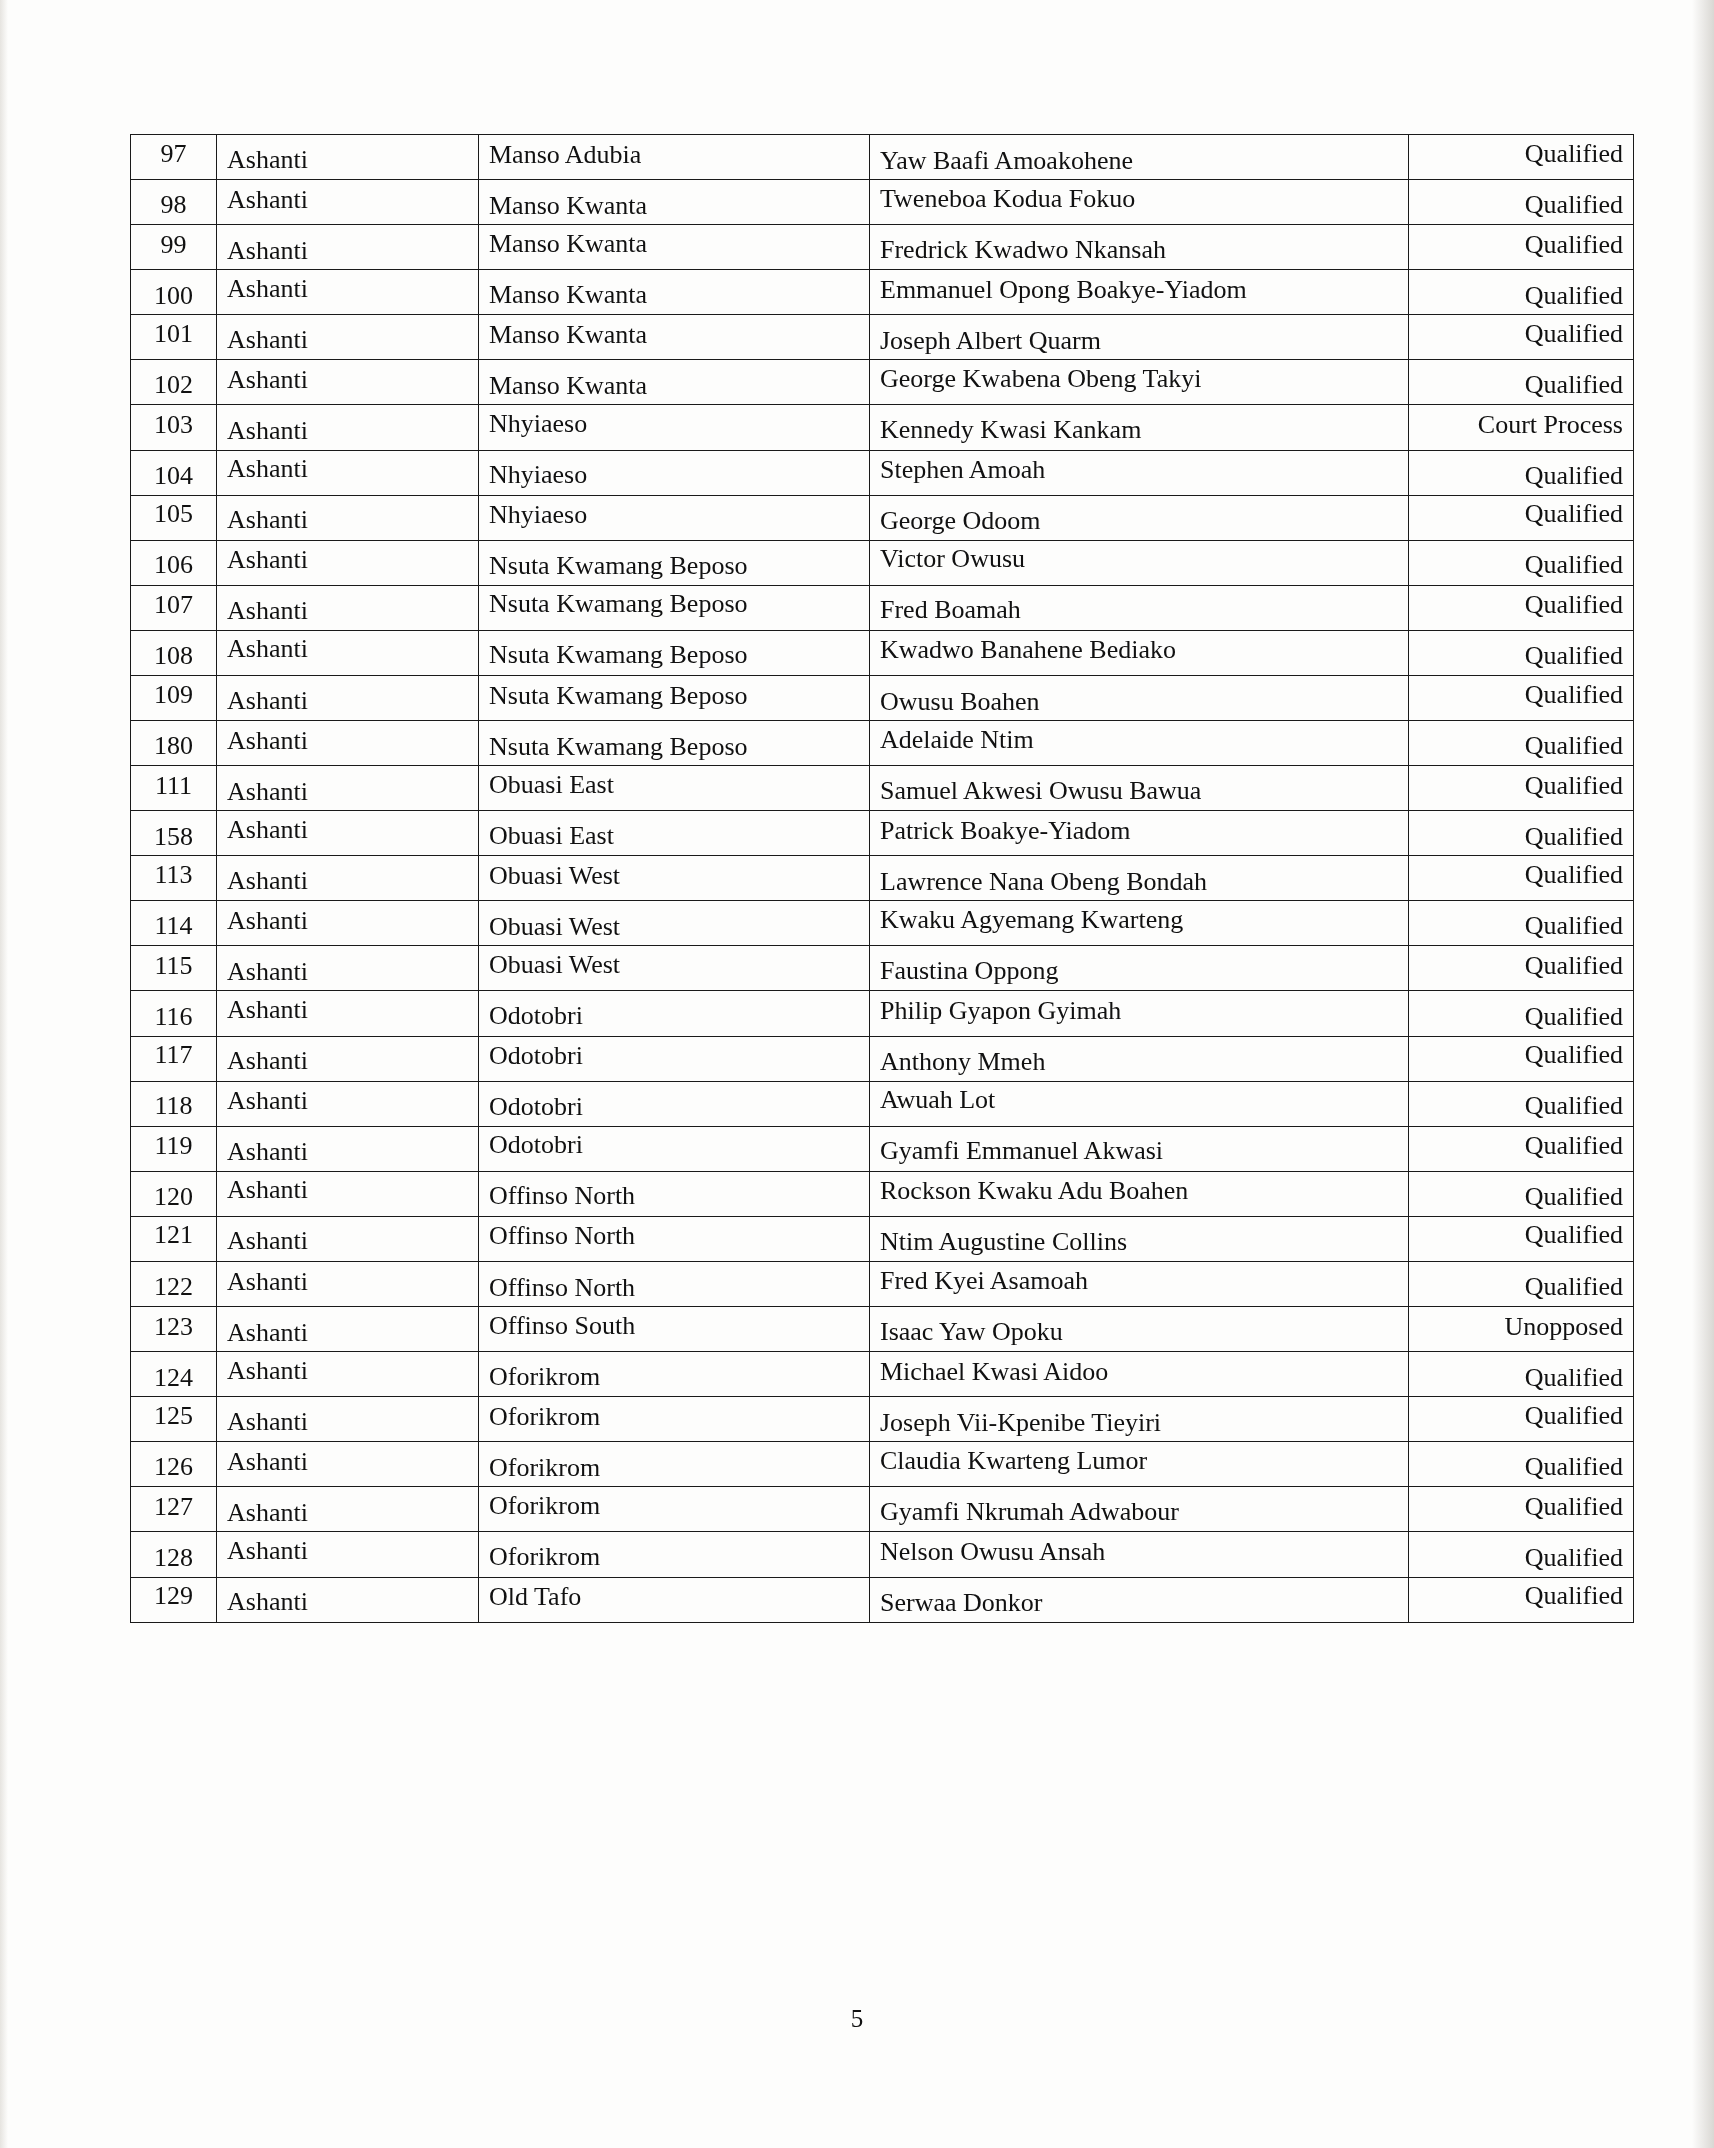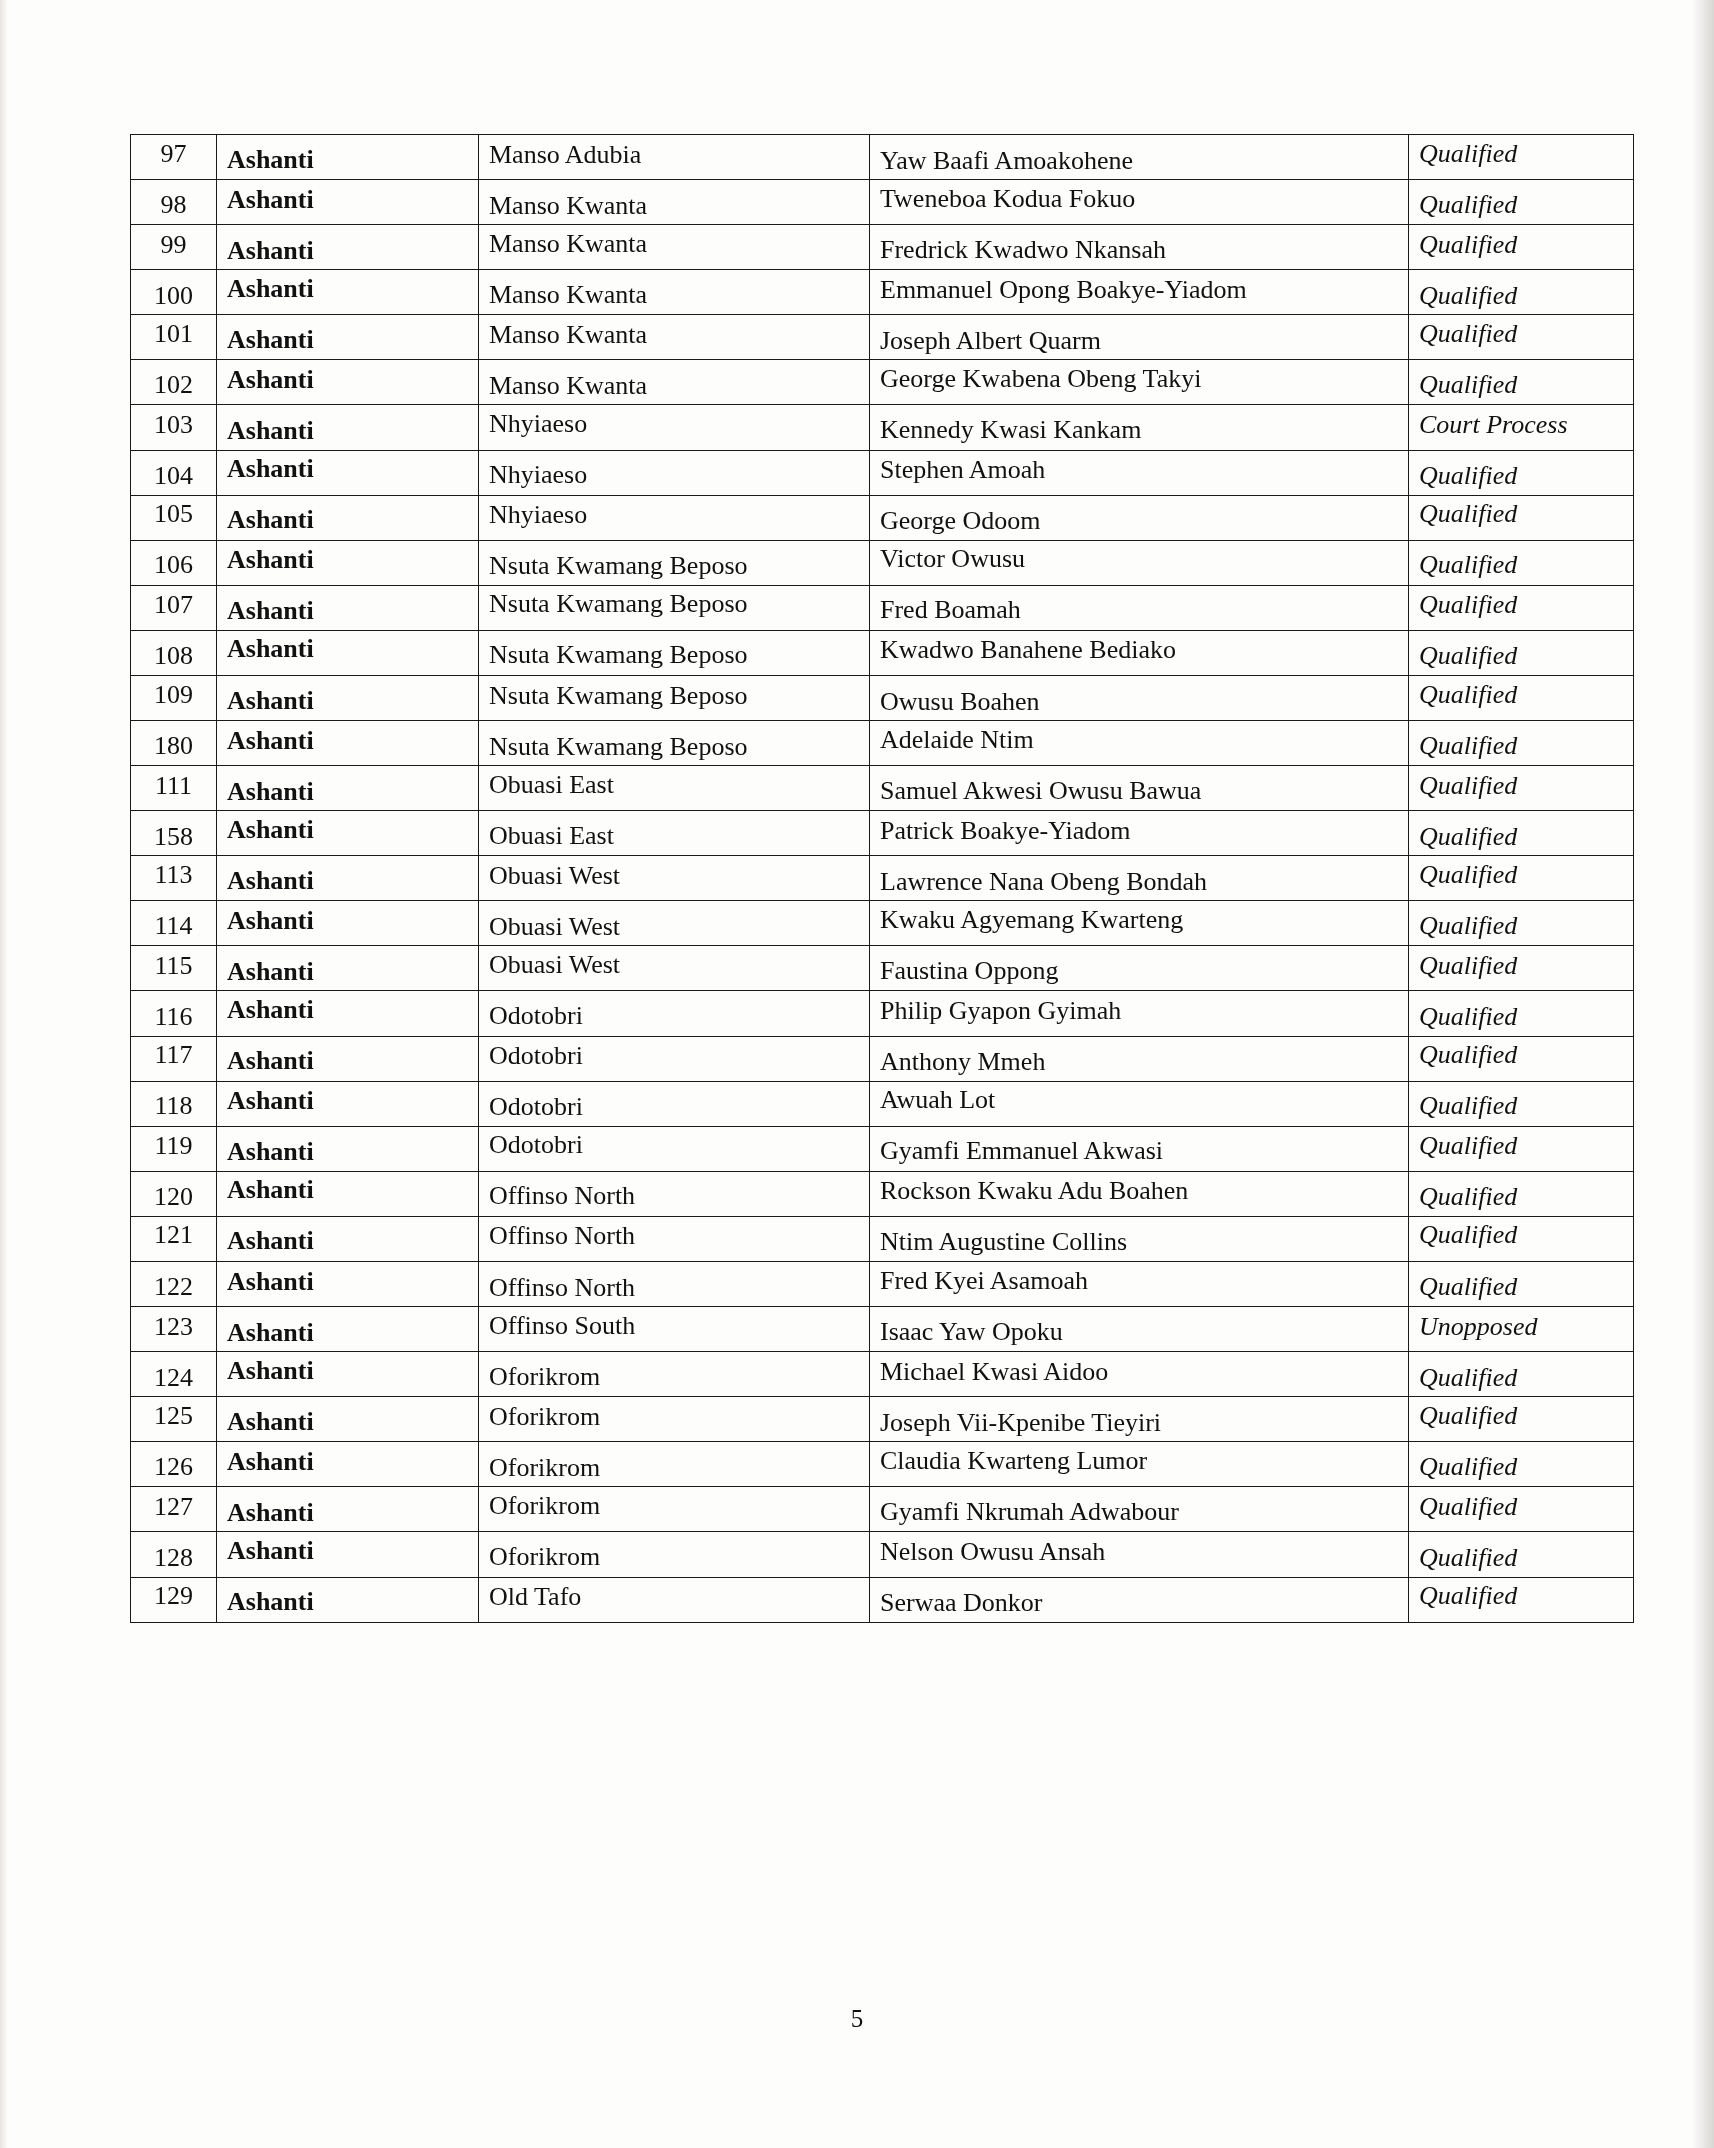--- a/index.html
+++ b/index.html
@@ -59,28 +59,27 @@
   col.c-const  { width: 391px; }
   col.c-name   { width: 539px; }
   col.c-status { width: 225px; }
 
   td.num {
     text-align: center;
     font-size: 25px;
     padding-left: 3.4px;
     padding-right: 3.4px;
   }
-  td.region { padding-left: 18.5px; font-weight: bold; }
+  td.region { padding-left: 18.5px; }
   td.const  { padding-left: 13.4px; }
   td.name   { padding-left: 15px; }
   td.status {
-    text-align: left;
+    text-align: right;
     padding-left: 5px;
     padding-right: 5px;
-    font-style: italic;
   }
   
   td .cell-inner { display: block; }
   .jit-a .cell-inner { transform: translateY(-3.4px); }
   .jit-b .cell-inner { transform: translateY(2.5px); }
   .jit-c .cell-inner { transform: translateY(-1.7px); }
   .jit-d .cell-inner { transform: translateY(4.2px); }
 
   .page-number {
     position: absolute;

